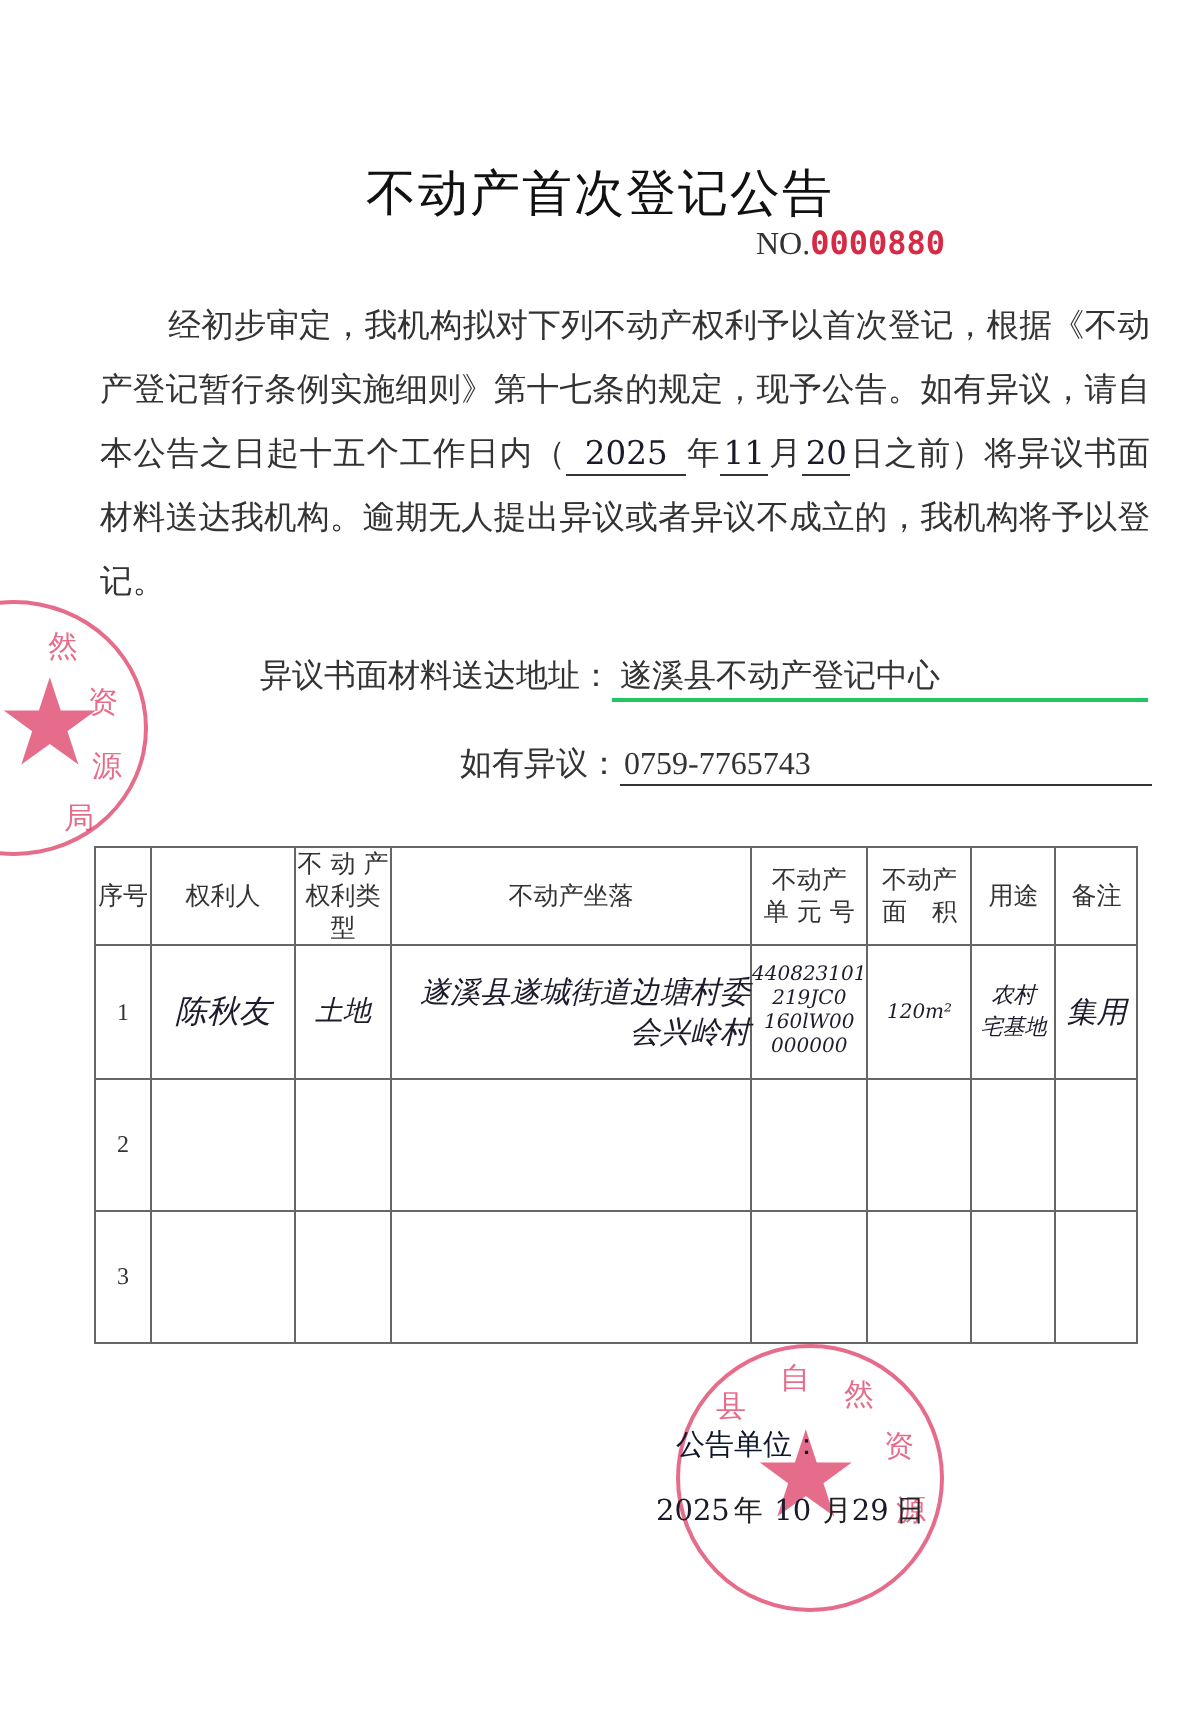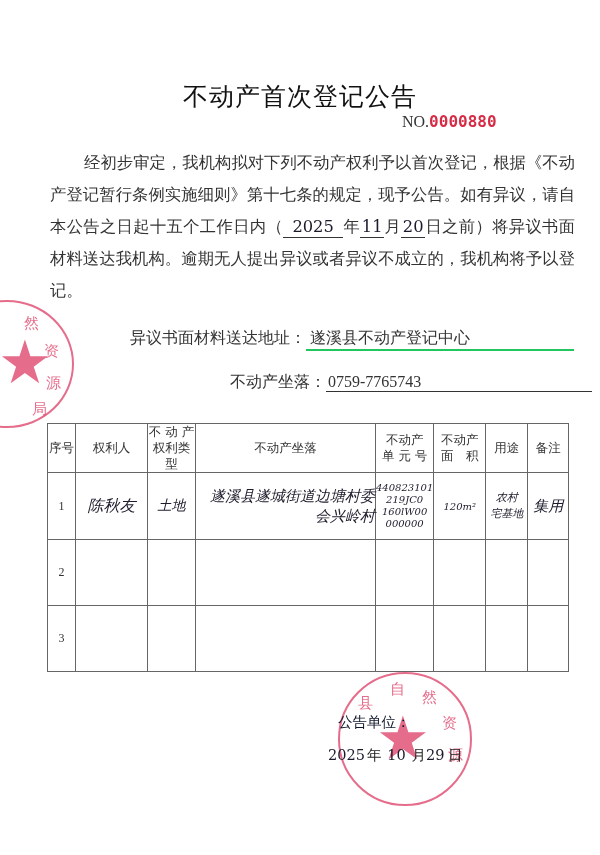--- a/index.html
+++ b/index.html
@@ -1,18 +1,18 @@
 <!DOCTYPE html>
 <html><head>
 <meta charset="utf-8">
 <style>
   html,body{margin:0;padding:0;background:#fff;}
   body{width:600px;height:855px;position:relative;overflow:hidden;font-family:"DejaVu Serif","Liberation Serif",serif;color:#222;}
   .title{position:absolute;left:0;width:600px;top:48px;text-align:center;font-family:"DejaVu Sans","Liberation Sans",sans-serif;font-size:25px;color:#111;letter-spacing:1px;margin-top:32px;}
-  .no{position:absolute;left:402px;top:112px;font-size:16px;color:#333;font-family:"Liberation Serif",serif;}
+  .no{position:absolute;left:378px;top:112px;font-size:16px;color:#333;font-family:"Liberation Serif",serif;}
   .no .num{color:#d62a45;font-family:"DejaVu Sans Mono",monospace;font-weight:bold;font-size:16px;letter-spacing:0px;}
   .para{position:absolute;left:50px;top:147px;width:525px;font-size:16.3px;line-height:32px;color:#333;text-align:justify;font-family:"DejaVu Sans","Liberation Sans",sans-serif;}
   .indent{display:inline-block;width:34px;}
   .hw{font-family:"DejaVu Serif",serif;color:#1a1a2a;}
   .uline{display:inline-block;border-bottom:1px solid #333;text-align:center;line-height:20px;}
   .addr{position:absolute;left:130px;top:328px;font-size:16px;color:#333;font-family:"DejaVu Sans","Liberation Sans",sans-serif;}
   .addr .val{display:inline-block;width:264px;border-bottom:2px solid #22c55e;padding-left:4px;}
   .contact{position:absolute;left:230px;top:372px;font-size:16px;color:#333;font-family:"DejaVu Sans","Liberation Sans",sans-serif;}
   .contact .val{display:inline-block;width:264px;border-bottom:1px solid #333;font-family:"Liberation Serif",serif;padding-left:2px;}
   table{position:absolute;left:47px;top:423px;border-collapse:collapse;font-family:"DejaVu Sans","Liberation Sans",sans-serif;font-size:12.5px;color:#333;}
@@ -39,21 +39,21 @@
 
 <div class="para">
   <span class="indent"></span><span>经初步审定，我机构拟对下列不动产权利予以首次登记，根据《不动产登记暂行条例实施细则》第十七条的规定，现予公告。如有异议，请自本公告之日起十五个工作日内（</span><span class="uline hw" style="width:60px">2025</span><span>年</span><span class="uline hw" style="width:24px">11</span><span>月</span><span class="uline hw" style="width:24px">20</span><span>日之前）将异议书面材料送达我机构。逾期无人提出异议或者异议不成立的，我机构将予以登记。</span>
 </div>
 
 <div class="addr">
   <span>异议书面材料送达地址：</span><span class="val">遂溪县不动产登记中心</span>
 </div>
 
 <div class="contact">
-  <span>不动产坐落：</span><span class="val">0759-7765743</span>
+  <span>如有异议：</span><span class="val">0759-7765743</span>
 </div>
 
 <table>
   <tbody>
       <tr>
     <th style="width:27px">序号</th>
     <th style="width:71px">权利人</th>
     <th style="width:47px">
           <div>不 动 产</div>
           <div>权利类型</div>

